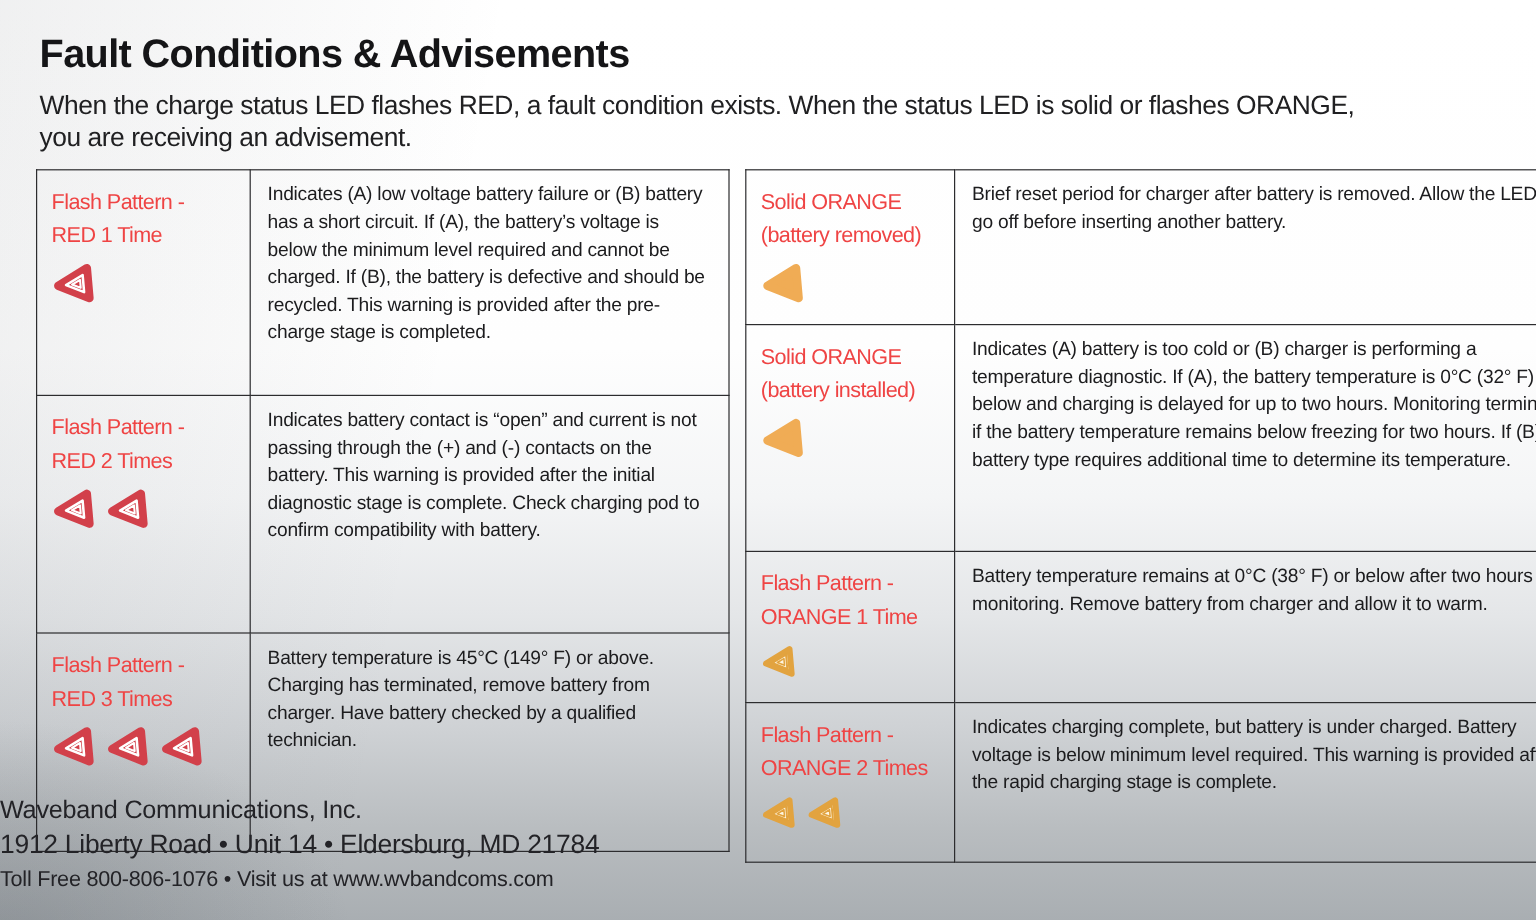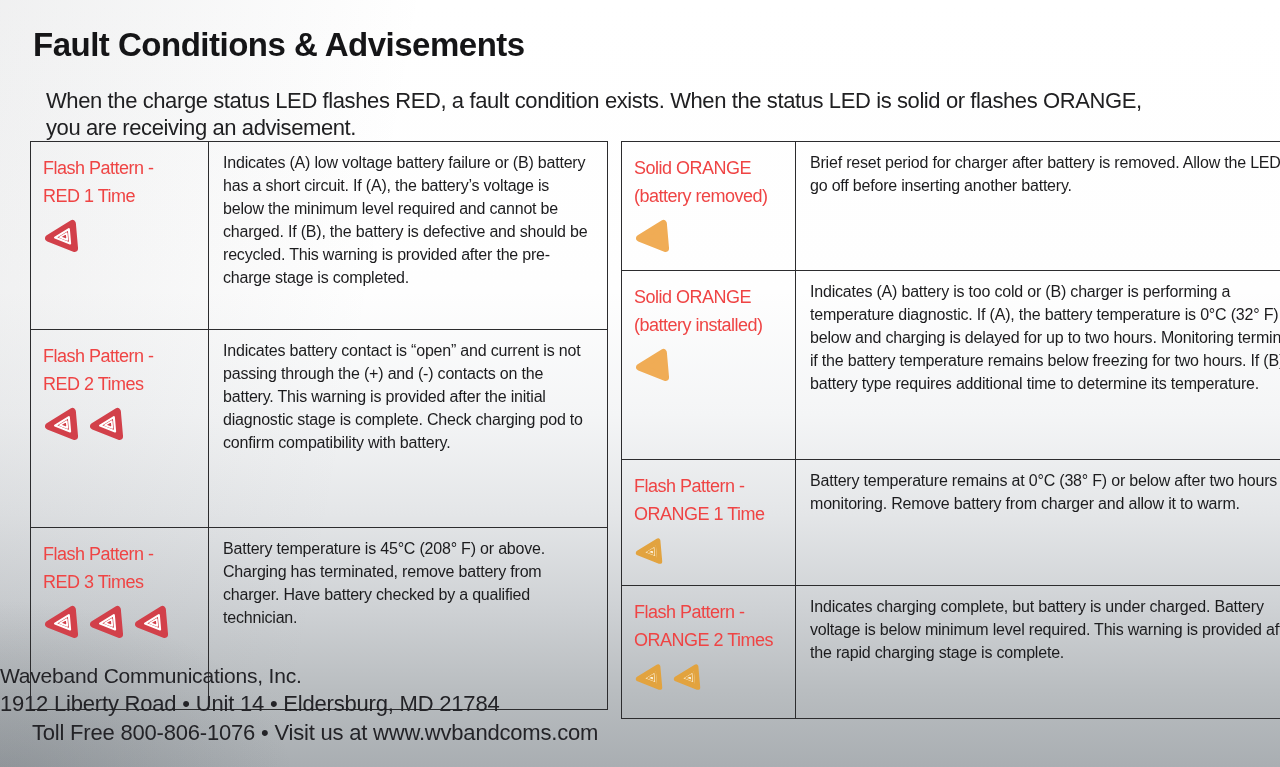--- a/index.html
+++ b/index.html
@@ -9,21 +9,21 @@
     background:
       radial-gradient(ellipse 420px 260px at 0% 102%, rgba(90,96,102,0.30), rgba(90,96,102,0) 70%),
       linear-gradient(100deg, rgba(105,110,116,0.10) 0%, rgba(105,110,116,0) 30%),
       linear-gradient(180deg,#ffffff 0%,#fefefe 38%,#f4f5f6 54%,#e4e6e8 67%,#cfd2d5 79%,#b9bdc0 90%,#a9aeb2 100%);
   }
   .title{
     position:absolute;left:33px;top:26px;margin:0;
     font-size:33px;font-weight:700;letter-spacing:-0.5px;color:#151517;
   }
   .intro{
-    position:absolute;left:33px;top:74px;margin:13px;width:1210px;
+    position:absolute;left:33px;top:74px;margin:0;width:1210px;
     font-size:22px;line-height:27px;letter-spacing:-0.4px;color:#202022;
     white-space:pre-line;
   }
   table.tbl{
     position:absolute;border-collapse:collapse;table-layout:fixed;
     background:transparent;
   }
   .tbl td{
     border:1.6px solid #2c2c2e;vertical-align:top;overflow:hidden;
   }
@@ -48,21 +48,21 @@
     font-size:16px;line-height:23px;letter-spacing:-0.2px;color:#1c1c1e;
   }
   .icons{display:flex;gap:8px;margin-top:10px;align-items:center;}
   .tri{width:37px;height:34px;transform:rotate(-5deg);}
   .tri-sm{width:30px;height:28px;}
   .footer{
     position:absolute;left:0;right:20px;top:662px;color:#232327;
   }
   .footer .f1{font-size:21px;line-height:28px;letter-spacing:-0.2px;}
   .footer .f2{font-size:22px;line-height:28px;letter-spacing:-0.2px;}
-  .footer .f3{font-size:22px;line-height:29px;letter-spacing:-0.2px;padding-left:32px;}
+  .footer .f3{font-size:18px;line-height:29px;letter-spacing:-0.2px;}
 </style>
 </head>
 <body>
 
 <svg width="0" height="0" style="position:absolute" aria-hidden="true">
   <defs>
     <symbol id="tri-red" viewBox="0 0 36 34">
       <path d="M5 17 L30 4.5 L30 29.5 Z" fill="#d2404a" stroke="#d2404a" stroke-width="7" stroke-linejoin="round"></path>
       <path d="M11.5 17 L26 9.8 L26 24.2 Z" fill="none" stroke="#ffffff" stroke-width="2.1" stroke-linejoin="round"></path>
       <path d="M16.5 17 L23.5 13.6 L23.5 20.4 Z" fill="none" stroke="#ffffff" stroke-width="1.7" stroke-linejoin="round"></path>
@@ -129,21 +129,21 @@
             </svg>
         <svg class="tri">
               <use href="#tri-red"></use>
             </svg>
         <svg class="tri">
               <use href="#tri-red"></use>
             </svg>
       </div>
     </td>
     <td class="desc-cell">
-      <div class="desc">Battery temperature is 45°C (208° F) or above. Charging has terminated, remove battery from charger. Have battery checked by a qualified technician.</div>
+      <div class="desc">Battery temperature is 45°C (149° F) or above. Charging has terminated, remove battery from charger. Have battery checked by a qualified technician.</div>
     </td>
   </tr>
 </tbody>
   </table>
 
 <table class="tbl tbl-right">
   <colgroup>
       <col class="c1">
       <col>
     </colgroup>

